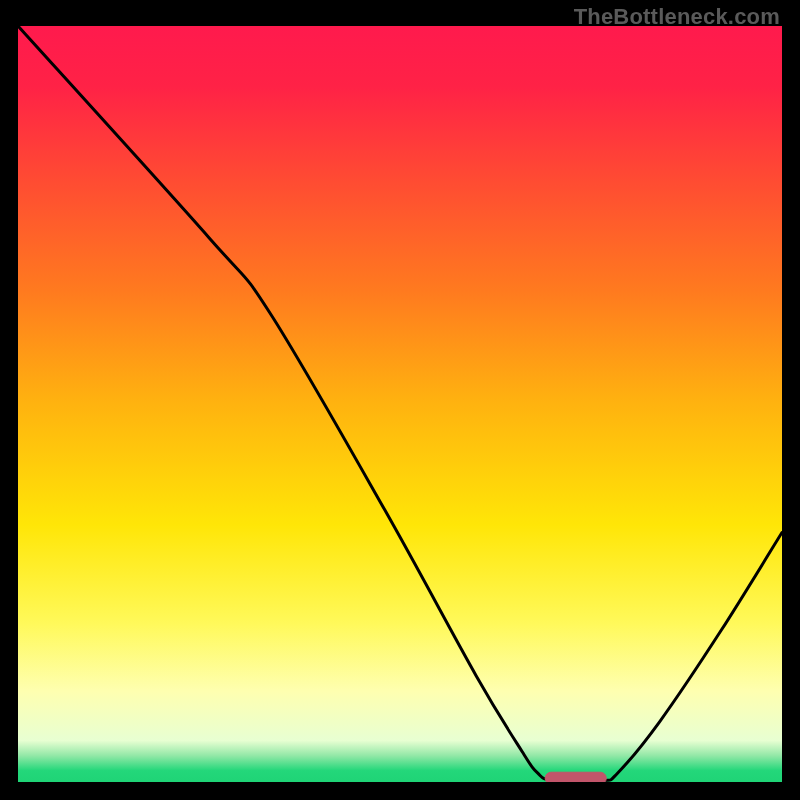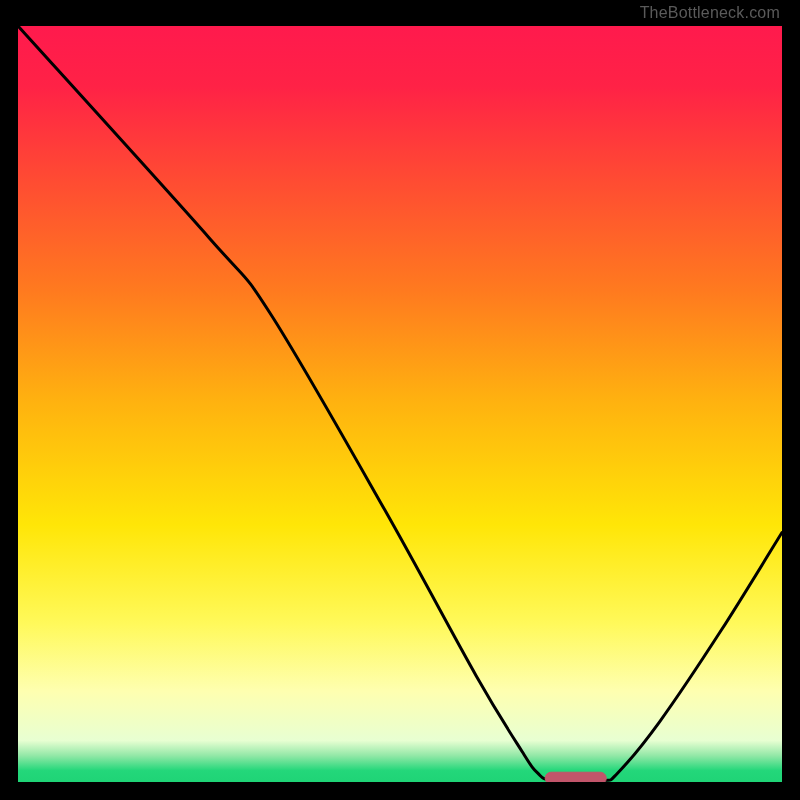--- a/index.html
+++ b/index.html
@@ -15,22 +15,22 @@
     position: relative;
     width: 800px;
     height: 800px;
     box-sizing: border-box;
   }
   .watermark {
     position: absolute;
     top: 4px;
     right: 20px;
     color: #5a5a5a;
-    font-size: 16px;
-    font-weight: 400;
+    font-size: 22px;
+    font-weight: 700;
     letter-spacing: 0.2px;
     z-index: 5;
   }
   .plot-wrap {
     position: absolute;
     left: 18px;
     top: 26px;
     width: 764px;   
     height: 756px;  
     background: #000;

